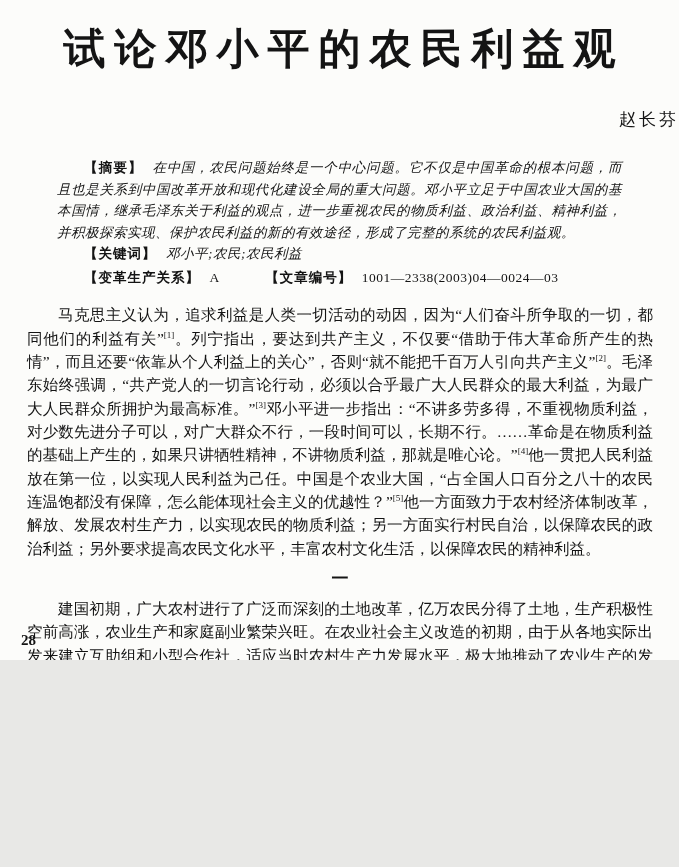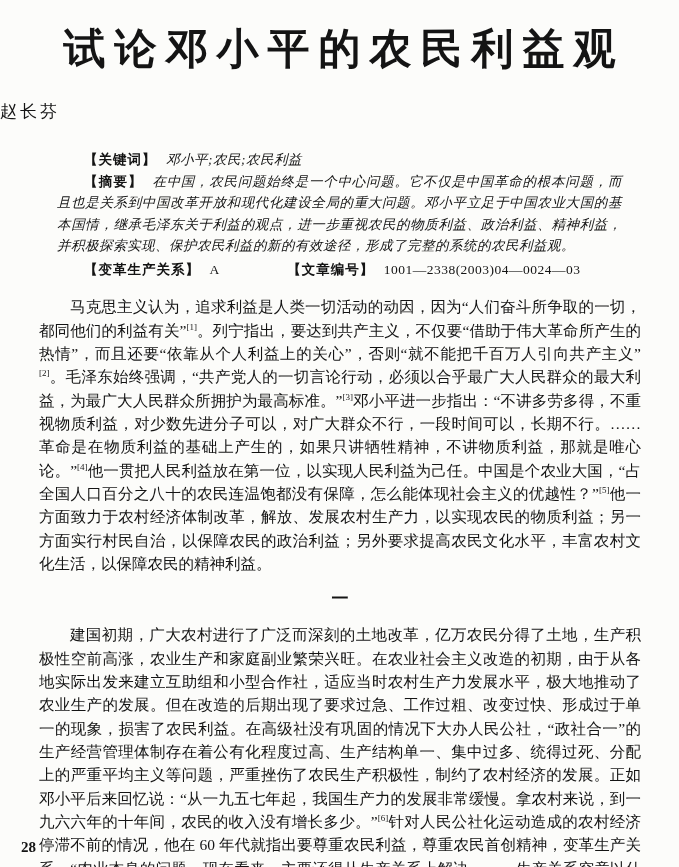--- a/index.html
+++ b/index.html
@@ -4,40 +4,40 @@
 <style>
   html, body {
     margin: 0;
     padding: 0;
     background: #e8e8e6;
     font-family: "Liberation Serif", "DejaVu Serif", serif;
   }
   .page {
     position: relative;
     width: 679px;
-    height: 867px;
+    height: 660px;
     margin: 0 auto;
     background: #fcfcfa;
     color: #141414;
     overflow: hidden;
     box-sizing: border-box;
   }
   .title {
     margin: 26px 0 0 0;
     text-align: center;
     font-size: 42px;
     line-height: 1.1;
     font-weight: 900;
     letter-spacing: 9px;
     font-family: "Liberation Serif", "DejaVu Serif", serif;
     text-indent: 9px; 
   }
   .author {
-    margin-top: 28px;
-    text-align: left;
+    margin-top: 36px;
+    text-align: right;
     font-size: 17px;
     letter-spacing: 3px;
     font-weight: normal;
   }
   .front {
     margin: 26px 57px 0 57px;
     font-size: 13.5px;
     line-height: 21.5px;
     text-align: justify;
   }
@@ -47,30 +47,30 @@
   }
   .front .codes { margin-top: 2px; }
   .lbl {
     font-family: "Liberation Sans", "DejaVu Sans", sans-serif;
     font-weight: bold;
     font-style: normal;
     margin-right: 0.7em;
     letter-spacing: 1px;
   }
   .kai { font-style: italic; letter-spacing: 0.5px; }
-  .code-gap { margin-left: 68px; }
+  .code-gap { margin-left: 46px; }
   .mono-val { letter-spacing: 0.5px; }
   .bodytext {
     margin: 15px 26px 0 27px;
     font-size: 15.5px;
     line-height: 23.35px;
     text-align: justify;
   }
   .bodytext p.par {
-    margin: 12px;
+    margin: 0;
     text-indent: 2em;
   }
   .section-marker {
     text-align: center;
     font-weight: bold;
     font-size: 17px;
     margin: 7px 0 6px 0;
     line-height: 24px;
   }
   sup {
@@ -91,22 +91,22 @@
 </head>
 <body>
 
 <div class="page">
 
   <h1 class="title">试论邓小平的农民利益观</h1>
 
   <div class="author">赵长芬</div>
 
   <div class="front">
+    <p><span class="lbl">【摘要】</span><span class="kai">在中国，农民问题始终是一个中心问题。它不仅是中国革命的根本问题，而且也是关系到中国改革开放和现代化建设全局的重大问题。邓小平立足于中国农业大国的基本国情，继承毛泽东关于利益的观点，进一步重视农民的物质利益、政治利益、精神利益，并积极探索实现、保护农民利益的新的有效途径，形成了完整的系统的农民利益观。</span></p>
     <p><span class="lbl">【关键词】</span><span class="kai">邓小平;农民;农民利益</span></p>
-    <p><span class="lbl">【摘要】</span><span class="kai">在中国，农民问题始终是一个中心问题。它不仅是中国革命的根本问题，而且也是关系到中国改革开放和现代化建设全局的重大问题。邓小平立足于中国农业大国的基本国情，继承毛泽东关于利益的观点，进一步重视农民的物质利益、政治利益、精神利益，并积极探索实现、保护农民利益的新的有效途径，形成了完整的系统的农民利益观。</span></p>
     <p class="codes"><span class="lbl">【变革生产关系】</span><span>A</span><span class="lbl code-gap">【文章编号】</span><span class="mono-val">1001—2338(2003)04—0024—03</span></p>
   </div>
 
   <div class="bodytext">
     <p class="par refs">马克思主义认为，追求利益是人类一切活动的动因，因为“人们奋斗所争取的一切，都同他们的利益有关”<sup>[1]</sup>。列宁指出，要达到共产主义，不仅要“借助于伟大革命所产生的热情”，而且还要“依靠从个人利益上的关心”，否则“就不能把千百万人引向共产主义”<sup>[2]</sup>。毛泽东始终强调，“共产党人的一切言论行动，必须以合乎最广大人民群众的最大利益，为最广大人民群众所拥护为最高标准。”<sup>[3]</sup>邓小平进一步指出：“不讲多劳多得，不重视物质利益，对少数先进分子可以，对广大群众不行，一段时间可以，长期不行。……革命是在物质利益的基础上产生的，如果只讲牺牲精神，不讲物质利益，那就是唯心论。”<sup>[4]</sup>他一贯把人民利益放在第一位，以实现人民利益为己任。中国是个农业大国，“占全国人口百分之八十的农民连温饱都没有保障，怎么能体现社会主义的优越性？”<sup>[5]</sup>他一方面致力于农村经济体制改革，解放、发展农村生产力，以实现农民的物质利益；另一方面实行村民自治，以保障农民的政治利益；另外要求提高农民文化水平，丰富农村文化生活，以保障农民的精神利益。</p>
     <div class="section-marker">一</div>
     <p class="par refs">建国初期，广大农村进行了广泛而深刻的土地改革，亿万农民分得了土地，生产积极性空前高涨，农业生产和家庭副业繁荣兴旺。在农业社会主义改造的初期，由于从各地实际出发来建立互助组和小型合作社，适应当时农村生产力发展水平，极大地推动了农业生产的发展。但在改造的后期出现了要求过急、工作过粗、改变过快、形成过于单一的现象，损害了农民利益。在高级社没有巩固的情况下大办人民公社，“政社合一”的生产经营管理体制存在着公有化程度过高、生产结构单一、集中过多、统得过死、分配上的严重平均主义等问题，严重挫伤了农民生产积极性，制约了农村经济的发展。正如邓小平后来回忆说：“从一九五七年起，我国生产力的发展非常缓慢。拿农村来说，到一九六六年的十年间，农民的收入没有增长多少。”<sup>[6]</sup>针对人民公社化运动造成的农村经济停滞不前的情况，他在 60 年代就指出要尊重农民利益，尊重农民首创精神，变革生产关系。“农业本身的问题，现在看来，主要还得从生产关系上解决。……生产关系究竟以什么形式为最好，恐怕要采取这样一种态度，就是哪种形式在哪个地方能够比较容易快地恢复和发展农业生产，就采取哪种形式；群众愿意采取哪种形式，就应该采取哪种形式，不合法的使它合法起来。”1965 年他总结历史经验、批评“左”的观点不顾农民利益的思想时说：“在农村不做充分的调查研究，不仔细地研究农村的阶级状况，也就不可能真正了解贫农和</p>
   </div>
 
   <div class="page-num">28</div>

